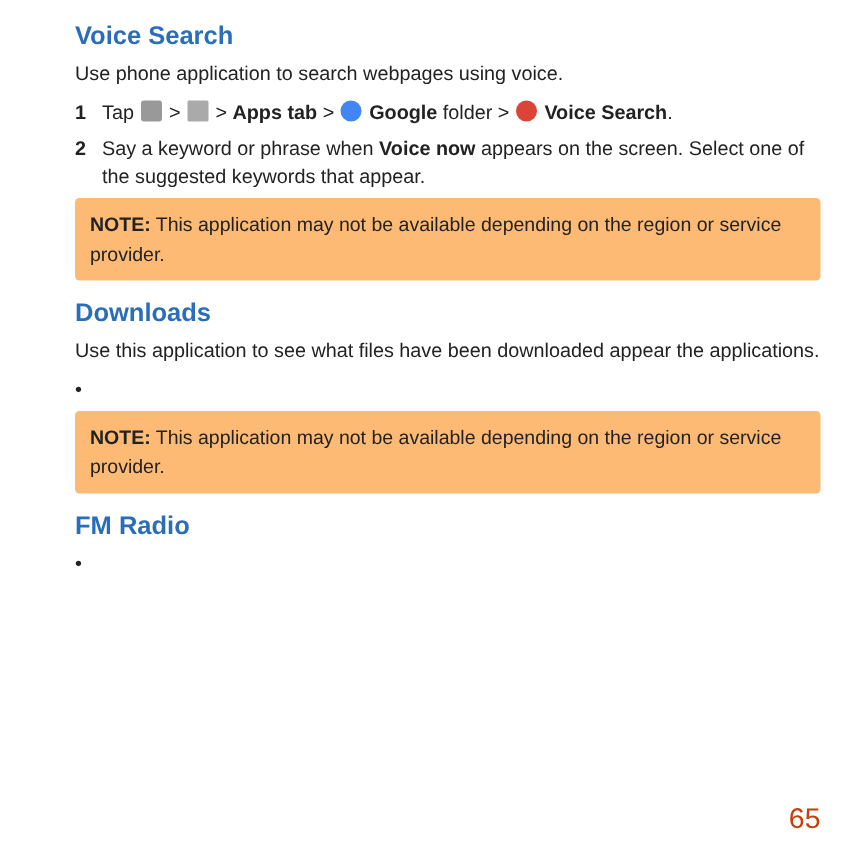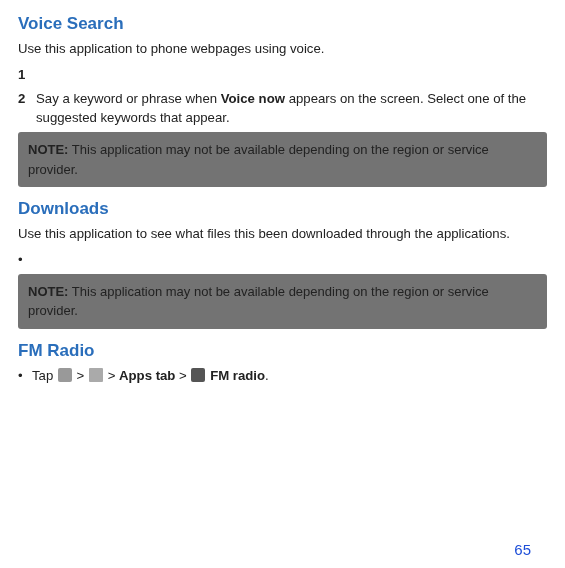--- a/index.html
+++ b/index.html
@@ -51,43 +51,43 @@
       font-size: 13.2px;
       line-height: 1.5;
       margin-bottom: 4px;
     }
 
     .bullet-sym {
       min-width: 10px;
     }
 
     .note-box {
-      background: #737373;
+      background: #fdba74;
       border-radius: 3px;
       padding: 8px 10px;
       margin-bottom: 12px;
       font-size: 13px;
       line-height: 1.5;
       color: #222;
     }
 
     .note-box .note-label {
       font-weight: bold;
       color: #222;
     }
 
     .bold { font-weight: bold; }
-    .section { margin-bottom: 10px; }
+    .section { margin-bottom: 10px; margin-left: 32px; }
 
     .page-num {
       position: absolute;
       bottom: 10px;
-      right: 34px;
-      font-size: 15px;
-      color: #1d4ed8;
+      right: 18px;
+      font-size: 19px;
+      color: #c2410c;
     }
 
     .icon-placeholder {
       display: inline-block;
       width: 14px;
       height: 14px;
       border-radius: 2px;
       vertical-align: middle;
       margin: 0 1px;
       background: #888;
@@ -102,63 +102,65 @@
     .icon-downloads { background: #e67e22; border-radius: 2px; }
     .icon-fmradio { background: #555; border-radius: 2px; }
   </style>
 </head>
 <body>
 
 <div class="page">
 
   <div class="section">
     <h2>Voice Search</h2>
-    <p>Use this application to phone webpages using voice.</p>
+    <p>Use phone application to search webpages using voice.</p>
 
     <div class="step">
       <span class="step-num bold">1</span>
+      <span>
+        Tap <span class="icon-placeholder icon-home"></span> &gt;
+        <span class="icon-placeholder icon-grid"></span> &gt;
+        <span class="bold">Apps tab</span> &gt;
+        <span class="icon-placeholder icon-google"></span>
+        <span class="bold"> Google</span> folder &gt;
+        <span class="icon-placeholder icon-voice"></span>
+        <span class="bold"> Voice Search</span>.
+      </span>
     </div>
 
     <div class="step">
       <span class="step-num bold">2</span>
       <span>
         Say a keyword or phrase when <span class="bold">Voice now</span> appears on the screen. Select one of the suggested keywords that appear.
       </span>
     </div>
 
     <div class="note-box">
       <span class="note-label">NOTE:</span>
       <span> This application may not be available depending on the region or service provider.</span>
     </div>
   </div>
 
   <div class="section">
     <h2>Downloads</h2>
-    <p>Use this application to see what files this been downloaded through the applications.</p>
+    <p>Use this application to see what files have been downloaded appear the applications.</p>
 
     <div class="bullet-item">
       <span class="bullet-sym">•</span>
     </div>
 
     <div class="note-box">
       <span class="note-label">NOTE:</span>
       <span> This application may not be available depending on the region or service provider.</span>
     </div>
   </div>
 
   <div class="section">
     <h2>FM Radio</h2>
 
     <div class="bullet-item">
       <span class="bullet-sym">•</span>
-      <span>
-        Tap <span class="icon-placeholder icon-home"></span> &gt;
-        <span class="icon-placeholder icon-grid"></span> &gt;
-        <span class="bold">Apps tab</span> &gt;
-        <span class="icon-placeholder icon-fmradio"></span>
-        <span class="bold"> FM radio</span>.
-      </span>
     </div>
   </div>
 
 </div>
 
 <div class="page-num">65</div>
 
 </body></html>

